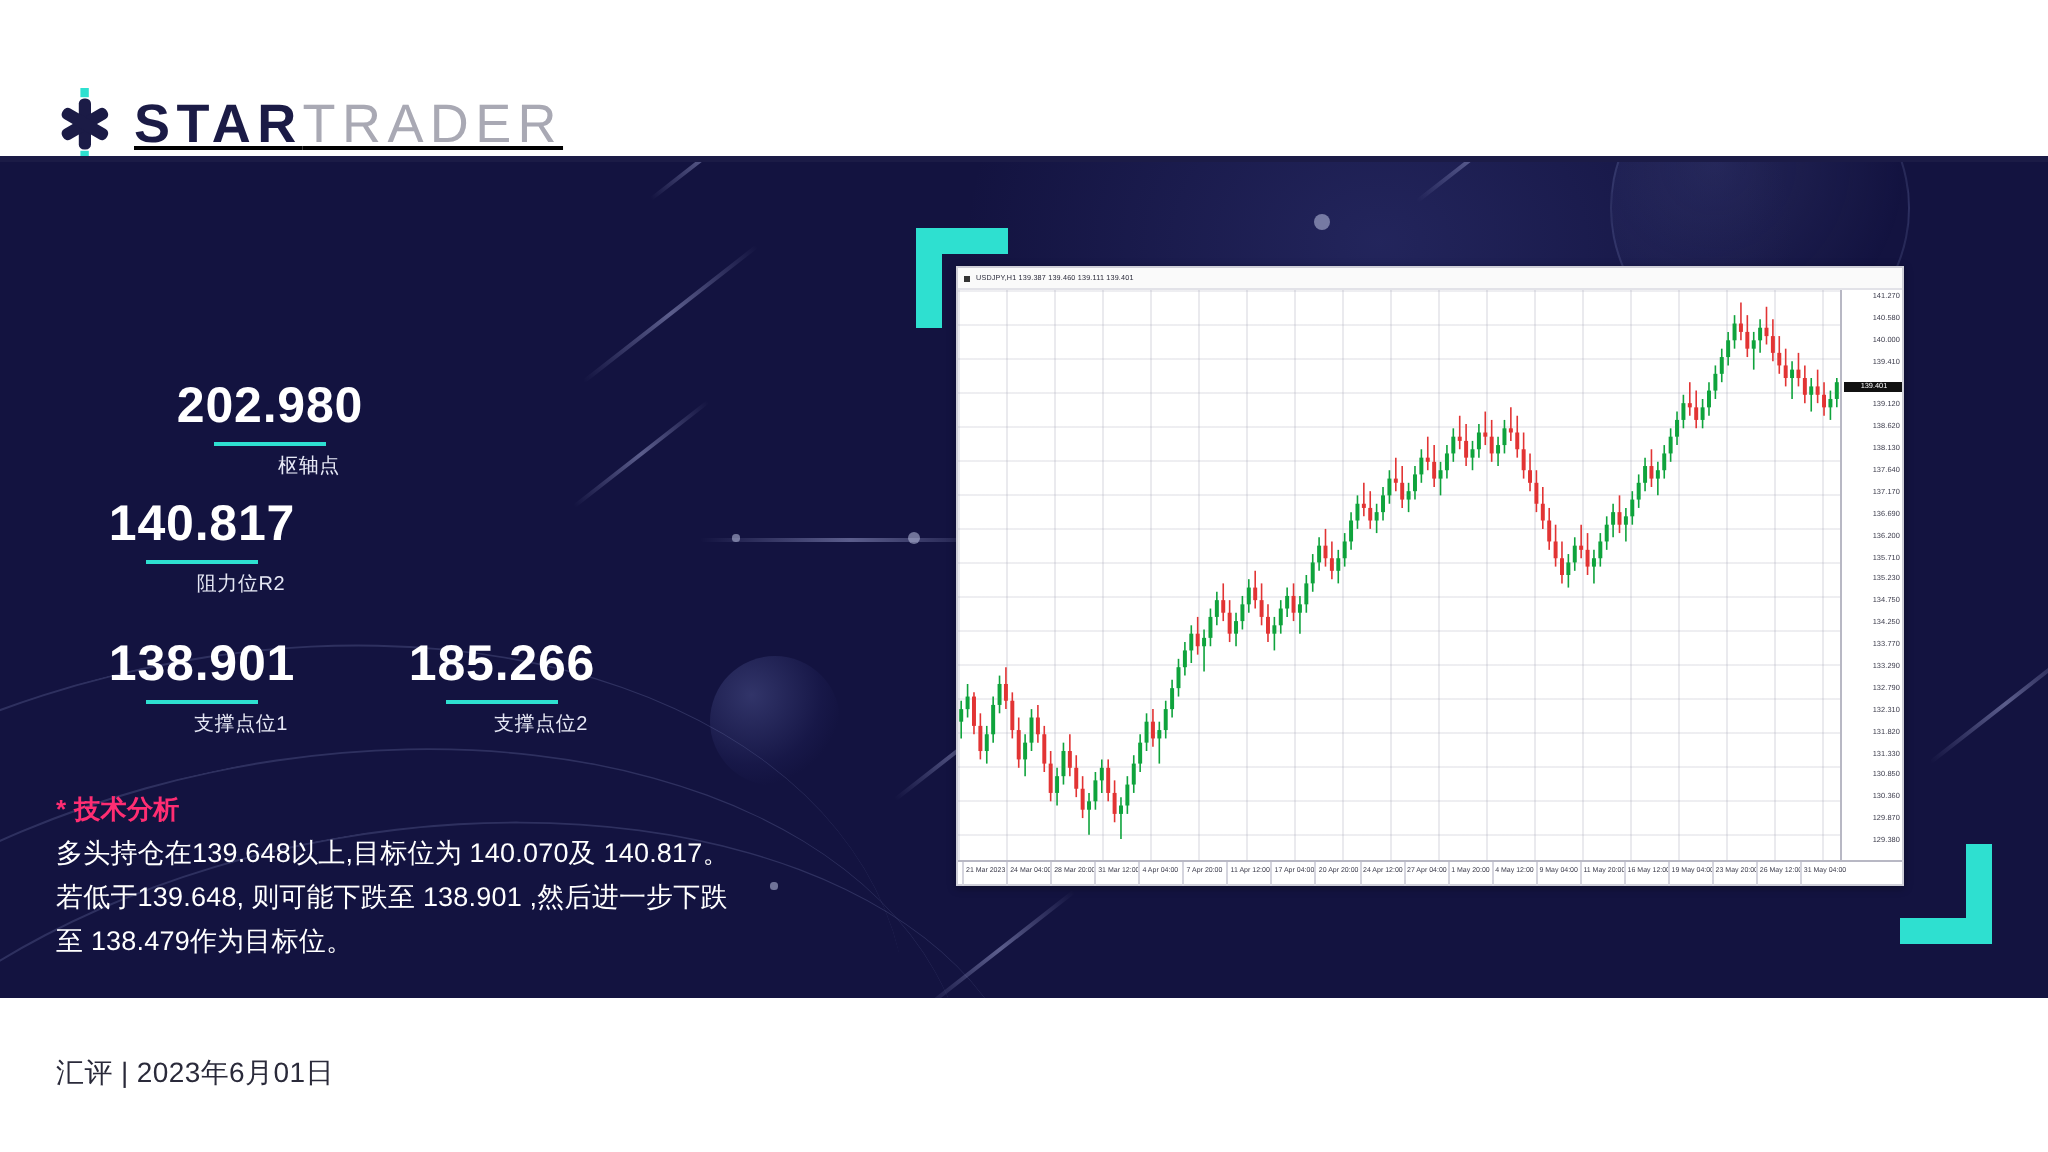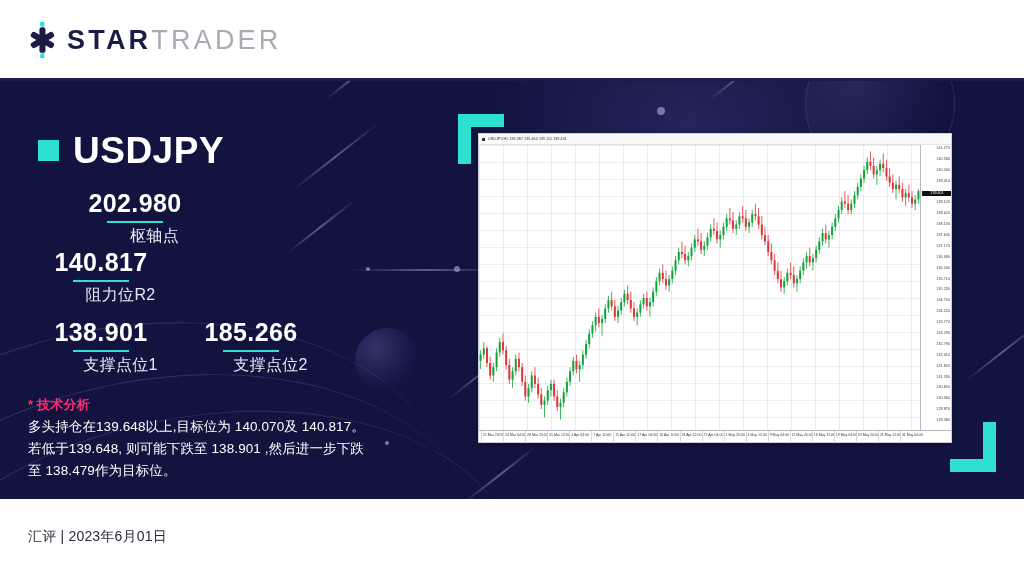--- a/index.html
+++ b/index.html
@@ -6,21 +6,21 @@
   html,body { width:1024px; height:576px; overflow:hidden; }
   body {
     font-family:"Liberation Sans", sans-serif;
     background:#ffffff;
   }
   #page { position:relative; width:1024px; height:576px; overflow:hidden; background:#fff; }
 
   
   .header {
     position:absolute; left:0; top:0; width:1004px; height:80px;
-    background:#ffffff; display:flex; align-items:center;
+    background:#ffffff; display:flex; align-items:flex-end;text-decoration:underline;
   }
   .logo-wrap { display:flex; align-items:center; margin-left:26px; }
   .logo-mark { position:relative; width:34px; height:36px; margin-right:7px; }
   .logo-mark svg { display:block; }
   .logo-text { font-size:27px; font-weight:bold; letter-spacing:3.2px; line-height:1; }
   .logo-star { color:#1b1b46; }
   .logo-trader { color:#a9a9b4; font-weight:500; }
   .header-rule {
     position:absolute; left:0; top:78px; width:1024px; height:3px; background:#1b1b46;
   }
@@ -57,21 +57,21 @@
   
   .left { position:absolute; left:0; top:0; width:430px; height:418px; z-index:5; }
 
   .pair-row { position:absolute; left:38px; top:51px; display:flex; align-items:center; }
   .pair-square { width:21px; height:21px; background:#2ee0d0; margin-right:14px; }
   .pair-name { font-size:37px; font-weight:bold; color:#ffffff; letter-spacing:0.5px; line-height:1; }
 
   .pivot-block { position:absolute; left:0; top:109px; width:270px; text-align:center; }
   .val { font-size:25px; font-weight:bold; color:#ffffff; letter-spacing:0.4px; line-height:1.1; }
   .val-rule { width:56px; height:2px; background:#2ee0d0; margin:3px auto 3px; }
-  .val-label { font-size:16px; color:#e6e8f5; letter-spacing:0.3px;padding-left:39px; }
+  .val-label { font-size:10px; color:#e6e8f5; letter-spacing:0.3px;padding-left:39px; }
 
   .grid2 { position:absolute; display:flex; }
   .grid2 .cell { text-align:center; }
 
   .r-row { left:26px; top:168px; width:300px; }
   .r-row .cell { width:150px; }
   .s-row { left:26px; top:238px; width:300px; }
   .s-row .cell { width:150px; }
 
   .ta-head { position:absolute; left:28px; top:315px; font-size:13px; font-weight:bold; color:#ff2d72; letter-spacing:0.2px; }
@@ -186,24 +186,20 @@
       <div class="dot" style="left:385px; top:360px; width:3.5px; height:3.5px;"></div>
       <div class="dot" style="left:657px; top:26px; width:8px; height:8px;"></div>
 
       <div class="swoop" style="left:-240px; top:250px; width:700px; height:460px; transform:rotate(-14deg);"></div>
       <div class="swoop" style="left:-190px; top:300px; width:680px; height:430px; transform:rotate(-12deg);"></div>
       <div class="swoop" style="left:-120px; top:335px; width:640px; height:380px; transform:rotate(-10deg);"></div>
     </div>
 
     <div class="left">
 
-      <div class="pair-row">
-        <div class="pair-square"></div>
-        <div class="pair-name">USDJPY</div>
-      </div>
 
       <div class="pivot-block">
         <div class="val">202.980</div>
         <div class="val-rule"></div>
         <div class="val-label">枢轴点</div>
       </div>
 
       <div class="grid2 r-row">
         <div class="cell">
           <div class="val">140.817</div>

